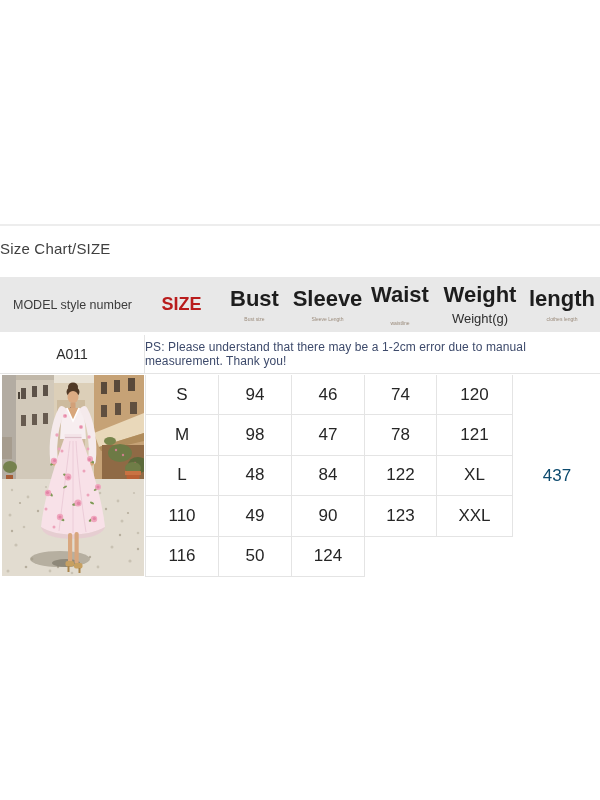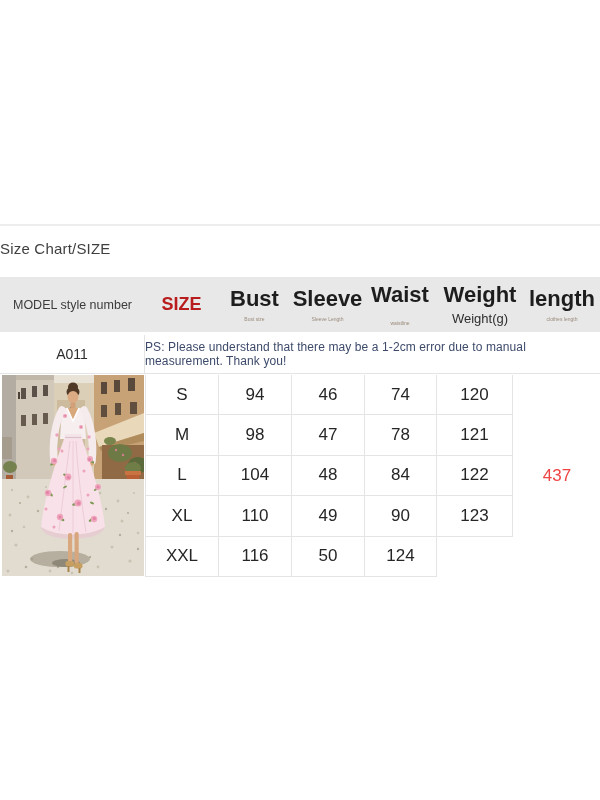--- a/index.html
+++ b/index.html
@@ -44,21 +44,21 @@
     grid-template-rows:repeat(5, 40.4px); border-left:1px solid #e4e4e4;
   }
   .dcell {
     border-right:1px solid #e4e4e4; border-bottom:1px solid #e4e4e4;
     display:flex; align-items:center; justify-content:center;
     font-size:17px; color:#262626; background:#ffffff;
   }
   .weight-cell {
     grid-column:6; grid-row:1 / span 5;
     display:flex; align-items:center; justify-content:center;
-    font-size:17px; color:#ef4444; background:#ffffff;
+    font-size:17px; color:#0c4a6e; background:#ffffff;
   }
   .photo-box { position:absolute; left:2px; top:375px; width:142px; height:201px; }
   .photo-box svg { display:block; width:100%; height:100%; }
 </style>
 </head>
 <body>
 
 <div class="page">
 
   <div class="divider"></div>
@@ -279,21 +279,20 @@
     <div class="dcell">120</div>
     <div class="weight-cell">437</div>
 
     <div class="dcell">M</div>
     <div class="dcell">98</div>
     <div class="dcell">47</div>
     <div class="dcell">78</div>
     <div class="dcell">121</div>
 
     <div class="dcell">L</div>
-    <div class="dcell">104</div>
     <div class="dcell">48</div>
     <div class="dcell">84</div>
     <div class="dcell">122</div>
 
     <div class="dcell">XL</div>
     <div class="dcell">110</div>
     <div class="dcell">49</div>
     <div class="dcell">90</div>
     <div class="dcell">123</div>
 

